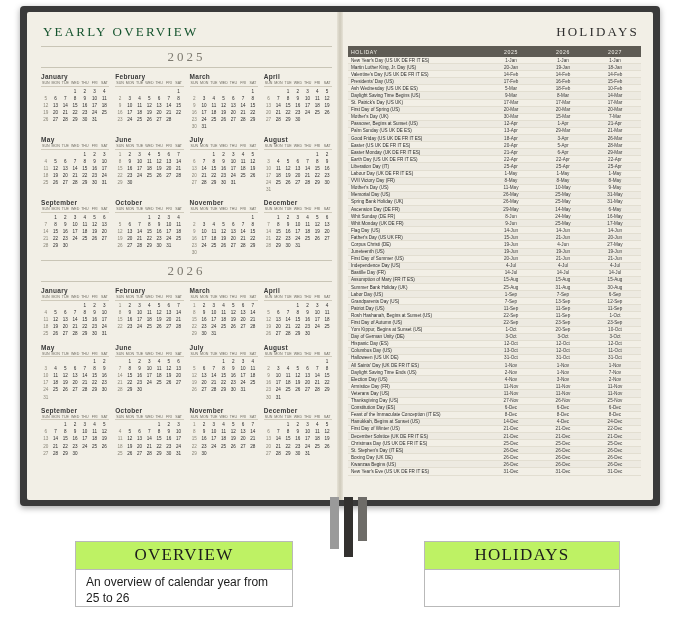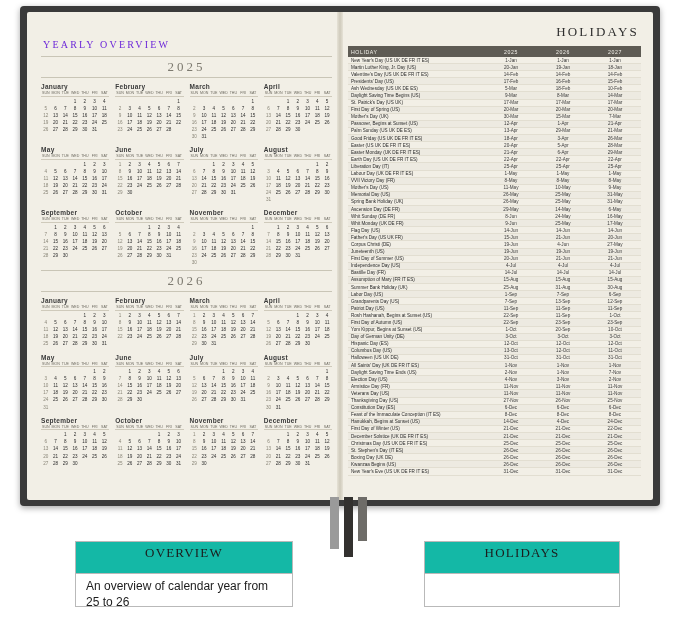--- a/index.html
+++ b/index.html
@@ -26,23 +26,23 @@
   #spine{
     position:absolute;left:50%;top:0;bottom:0;width:6px;margin-left:-3px;
     background:linear-gradient(to right,#e6e2d6,#cfcabb,#e6e2d6);
   }
   .page{flex:1 1 50%;position:relative;box-sizing:border-box;}
   .page.left{padding:10px 8px 6px 14px;}
   .page.right{padding:10px 12px 6px 8px;}
 
   
   .page-title{
-    font-size:10px;letter-spacing:2.2px;color:#6d28d9;
+    font-size:13px;letter-spacing:2.2px;color:#14532d;
     font-family:"Liberation Serif", serif;
-    margin:17px 0 6px 2px;
+    margin:2px 0 6px 2px;
   }
   .year-band{
     text-align:center;font-size:13px;letter-spacing:3px;color:#7d7a70;
     border-top:1px solid #c9c5b6;border-bottom:1px solid #c9c5b6;
     padding:2px 0;margin:2px 0 5px 0;
     font-family:"Liberation Serif", serif;
   }
   .months{
     display:grid;grid-template-columns:repeat(4,1fr);
     gap:4px 6px;
@@ -93,23 +93,23 @@
   .ribbon.a{left:330px;height:52px;background:#9a9a9a;}
   .ribbon.b{left:344px;height:60px;background:#33312f;}
   .ribbon.c{left:358px;height:44px;background:#6e6c68;}
 
   
   .callout{
     position:absolute;background:#ffffff;border:1px solid #b9b9b9;
     box-sizing:border-box;
   }
   .callout .head{
-    background:#14b8a6;border-bottom:1px solid #b9b9b9;
-    text-align:center;font-size:13px;letter-spacing:1.2px;color:#1c1c1c;
-    font-family:"Liberation Serif", serif;padding:3px 0 12px;
+    background:#bef264;border-bottom:1px solid #b9b9b9;
+    text-align:center;font-size:17px;letter-spacing:1.2px;color:#1c1c1c;
+    font-family:"Liberation Serif", serif;padding:3px 0 4px;
   }
   .callout .body{
     font-size:12px;color:#1c1c1c;padding:4px 10px;line-height:1.35;
   }
   #callout-left{left:75px;top:541px;width:218px;height:66px;}
   #callout-right{left:424px;top:541px;width:196px;height:66px;}
 </style>
 </head>
 <body>
 

